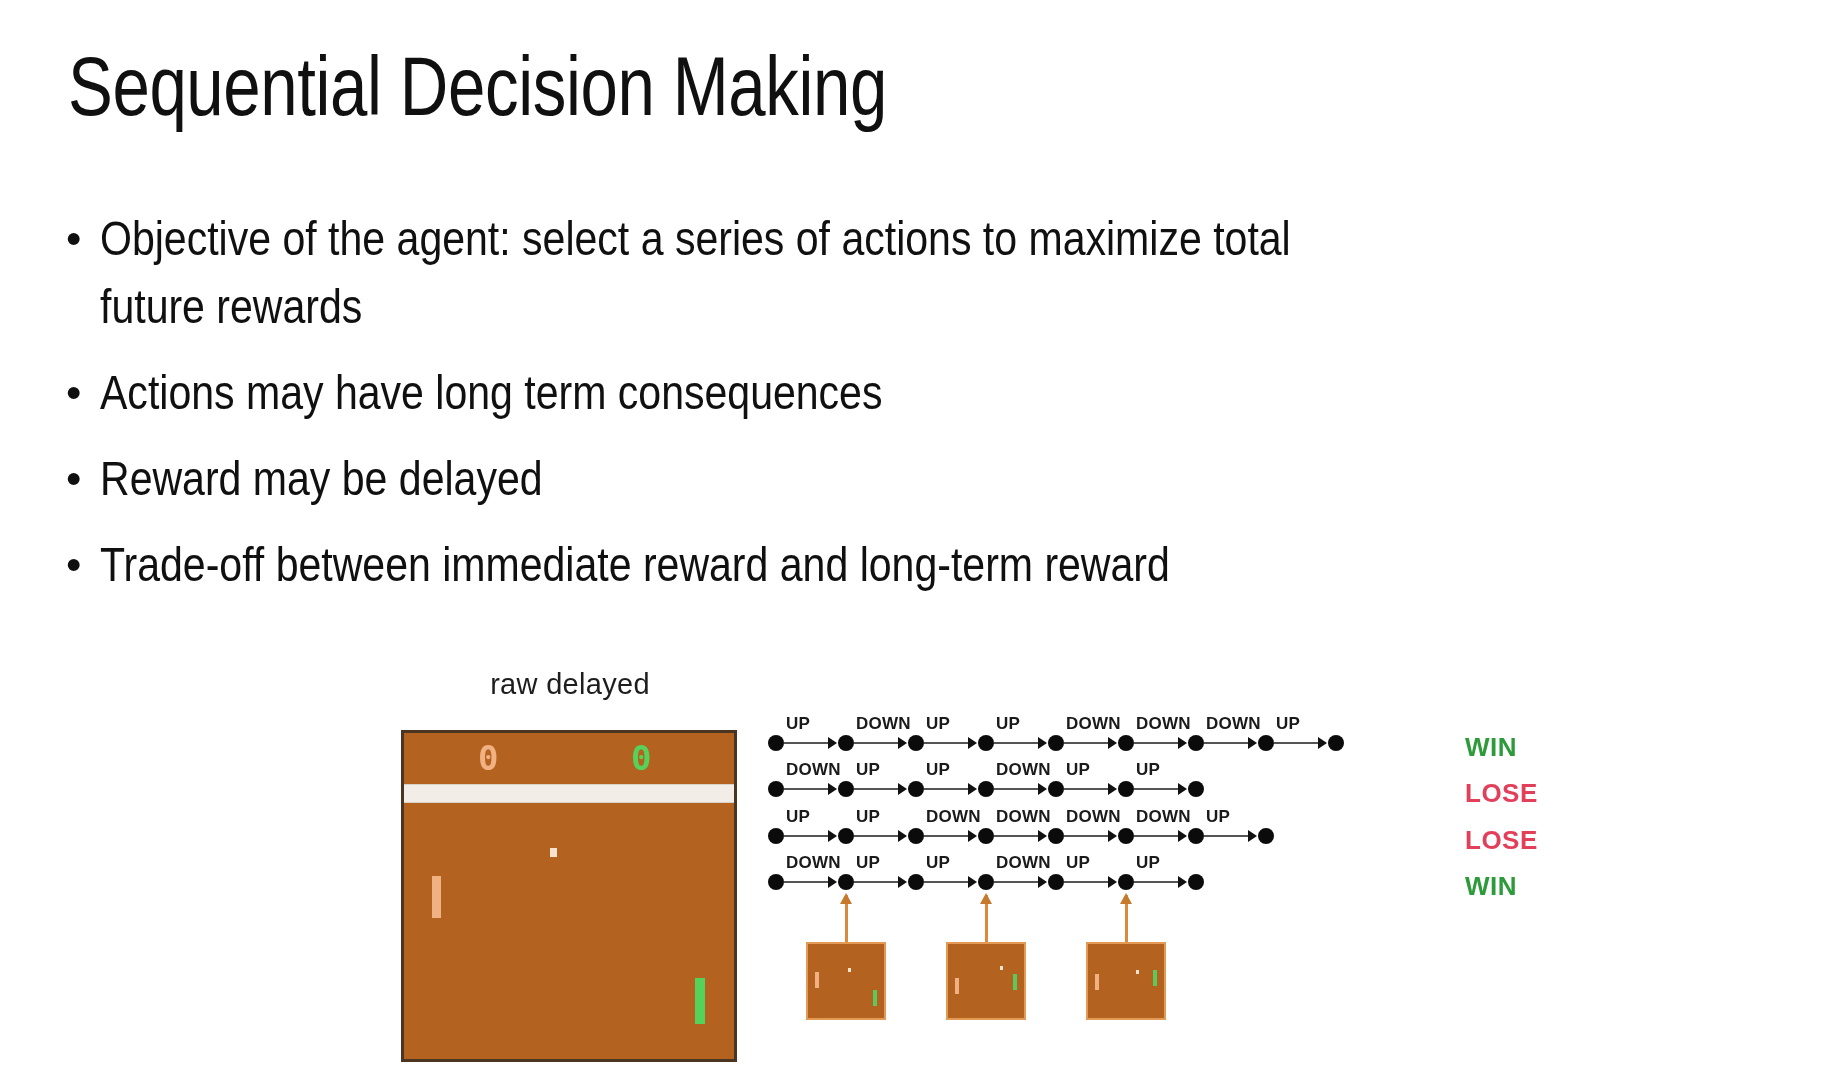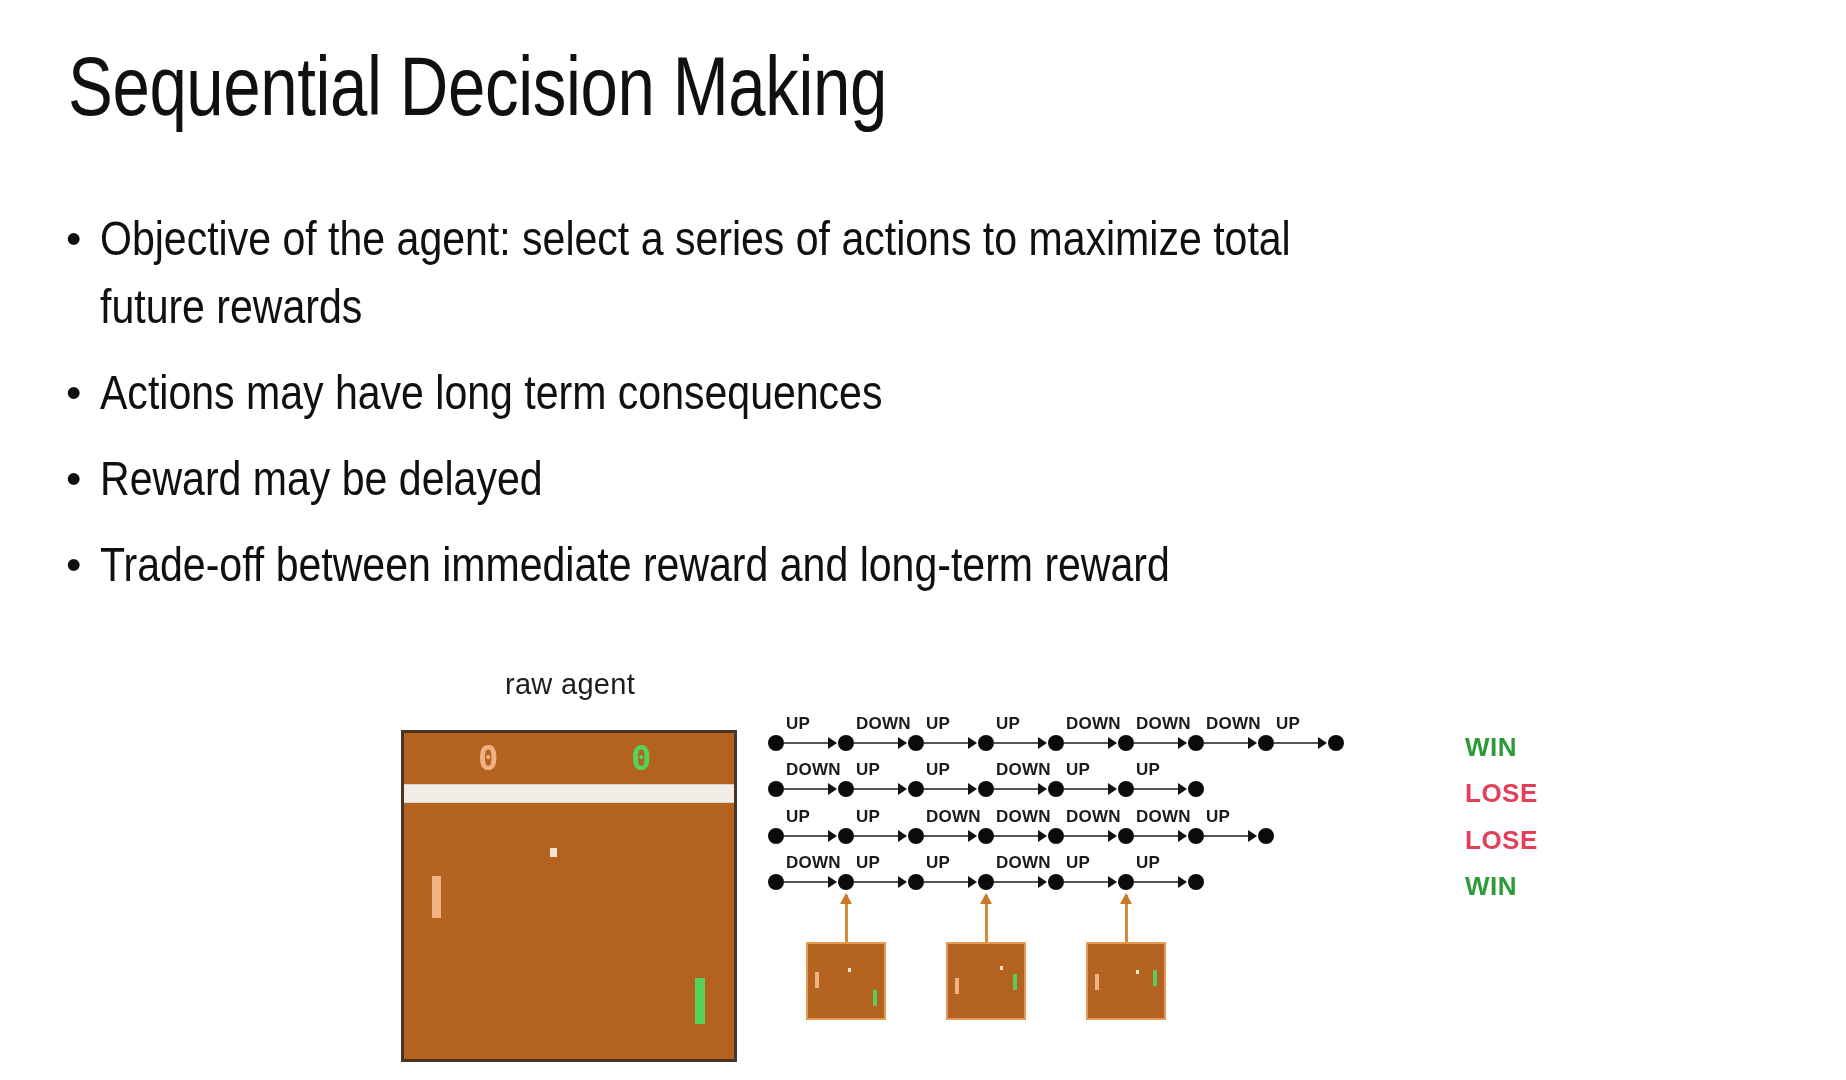--- a/index.html
+++ b/index.html
@@ -266,21 +266,21 @@
 
   <div class="bullet-row">
     <div class="bullet-dot">•</div>
     <div class="bullet-text">Trade-off between immediate reward and long-term reward</div>
   </div>
 
 </div>
 
 <div id="figure">
 
-  <div id="raw-pixels-caption">raw agent</div>
+  <div id="raw-pixels-caption">raw delayed</div>
 
   <div id="pong-frame">
     <div class="pong-score" id="pong-score-left">0</div>
     <div class="pong-score" id="pong-score-right">0</div>
     <div id="pong-divider"></div>
     <div id="pong-paddle-left"></div>
     <div id="pong-paddle-right"></div>
     <div id="pong-ball"></div>
   </div>
 

